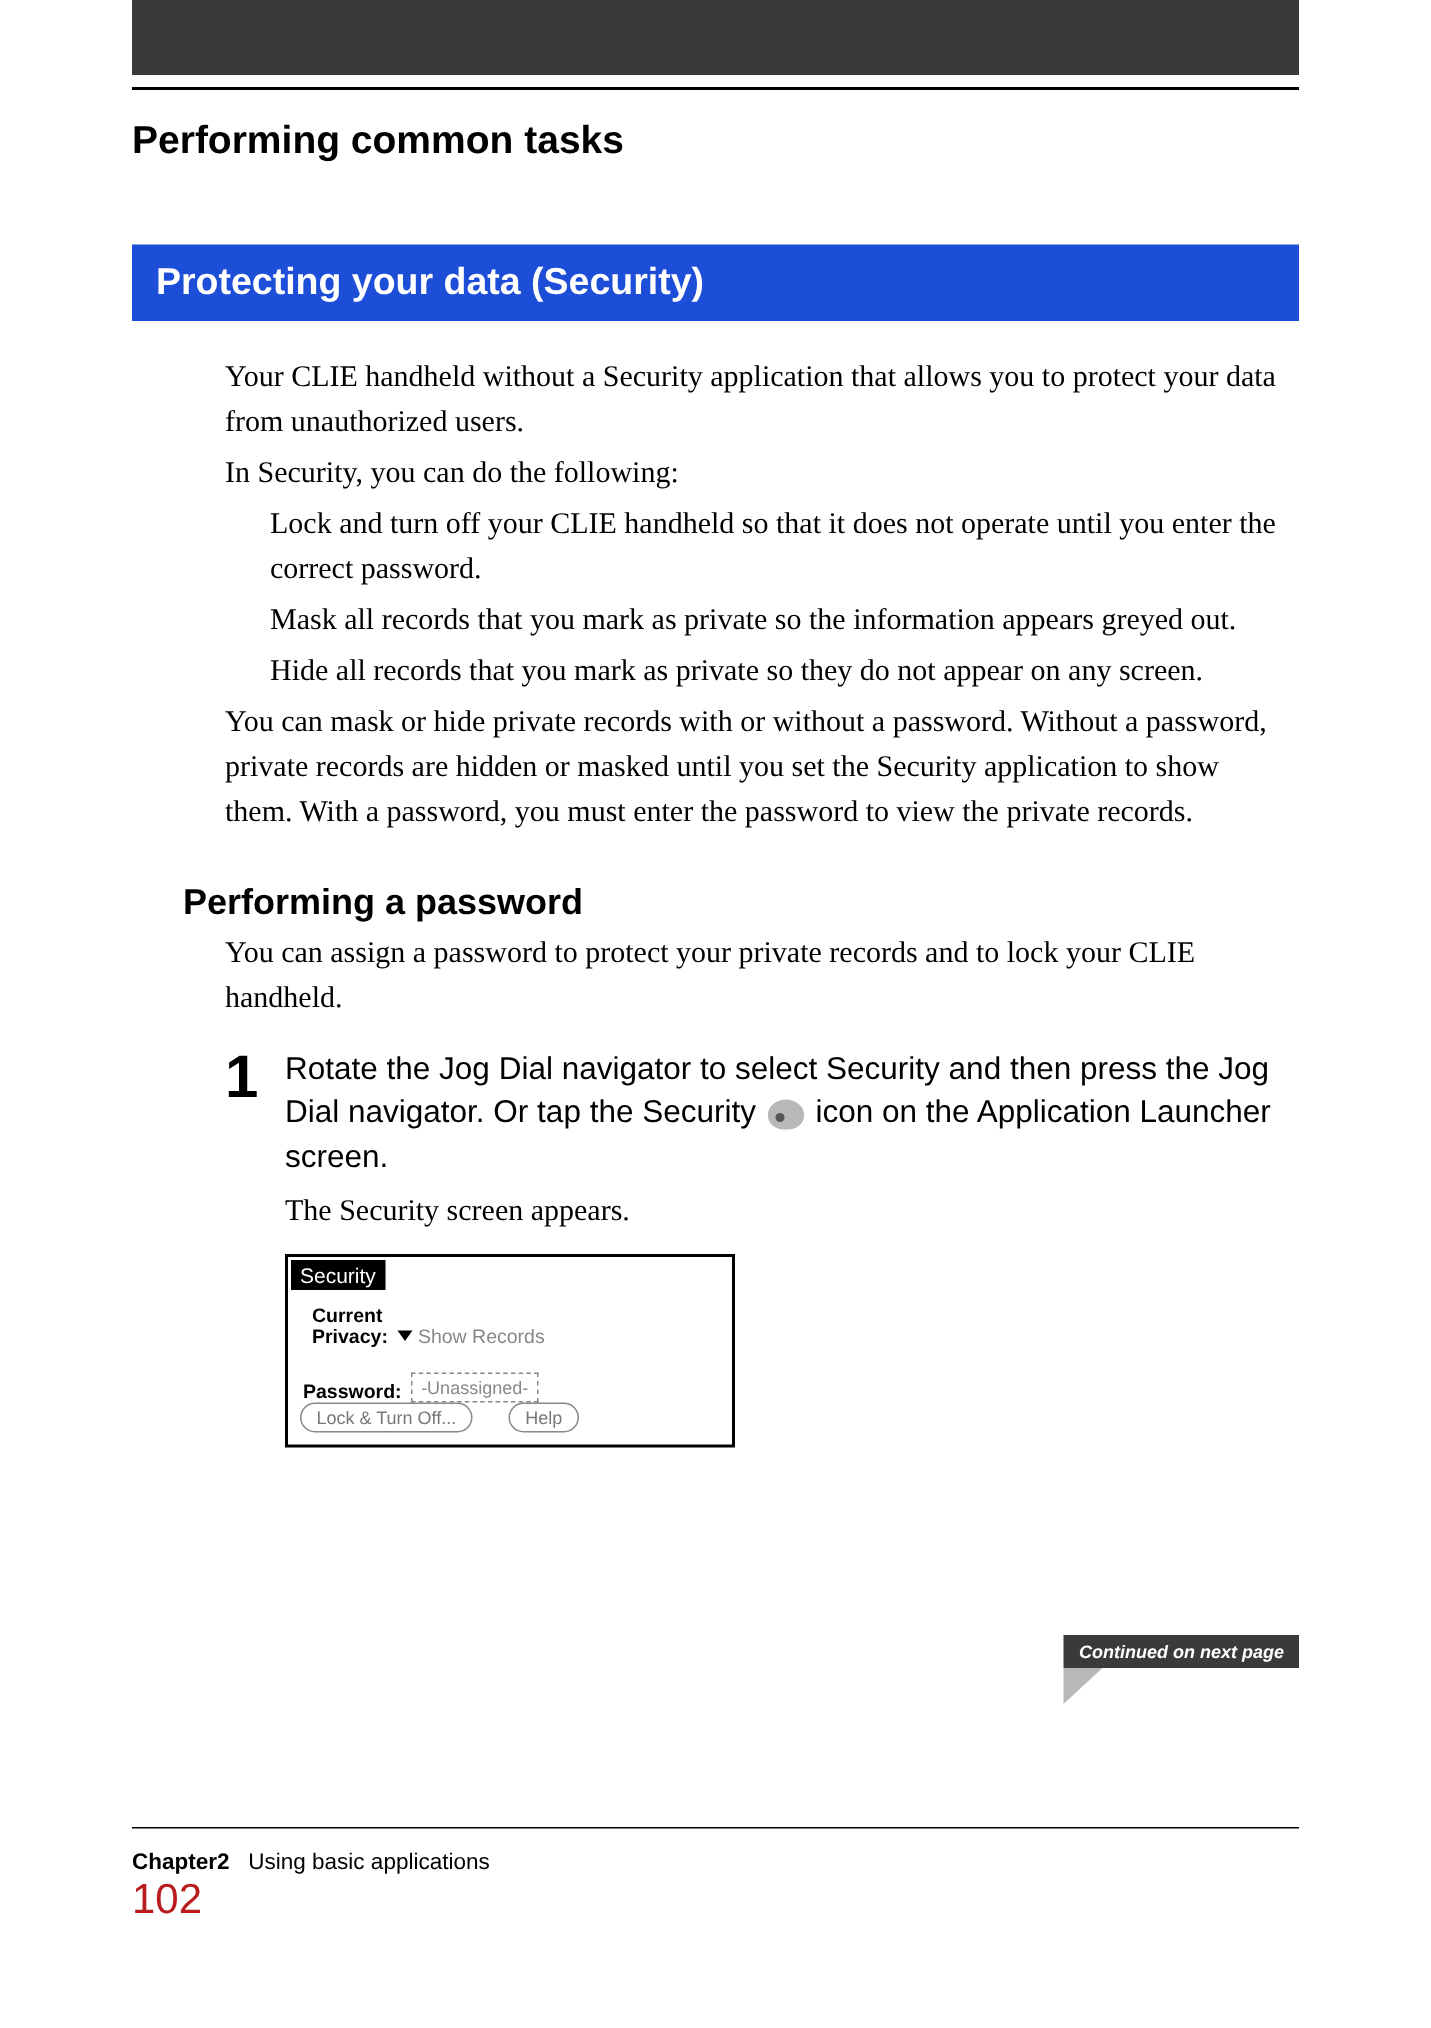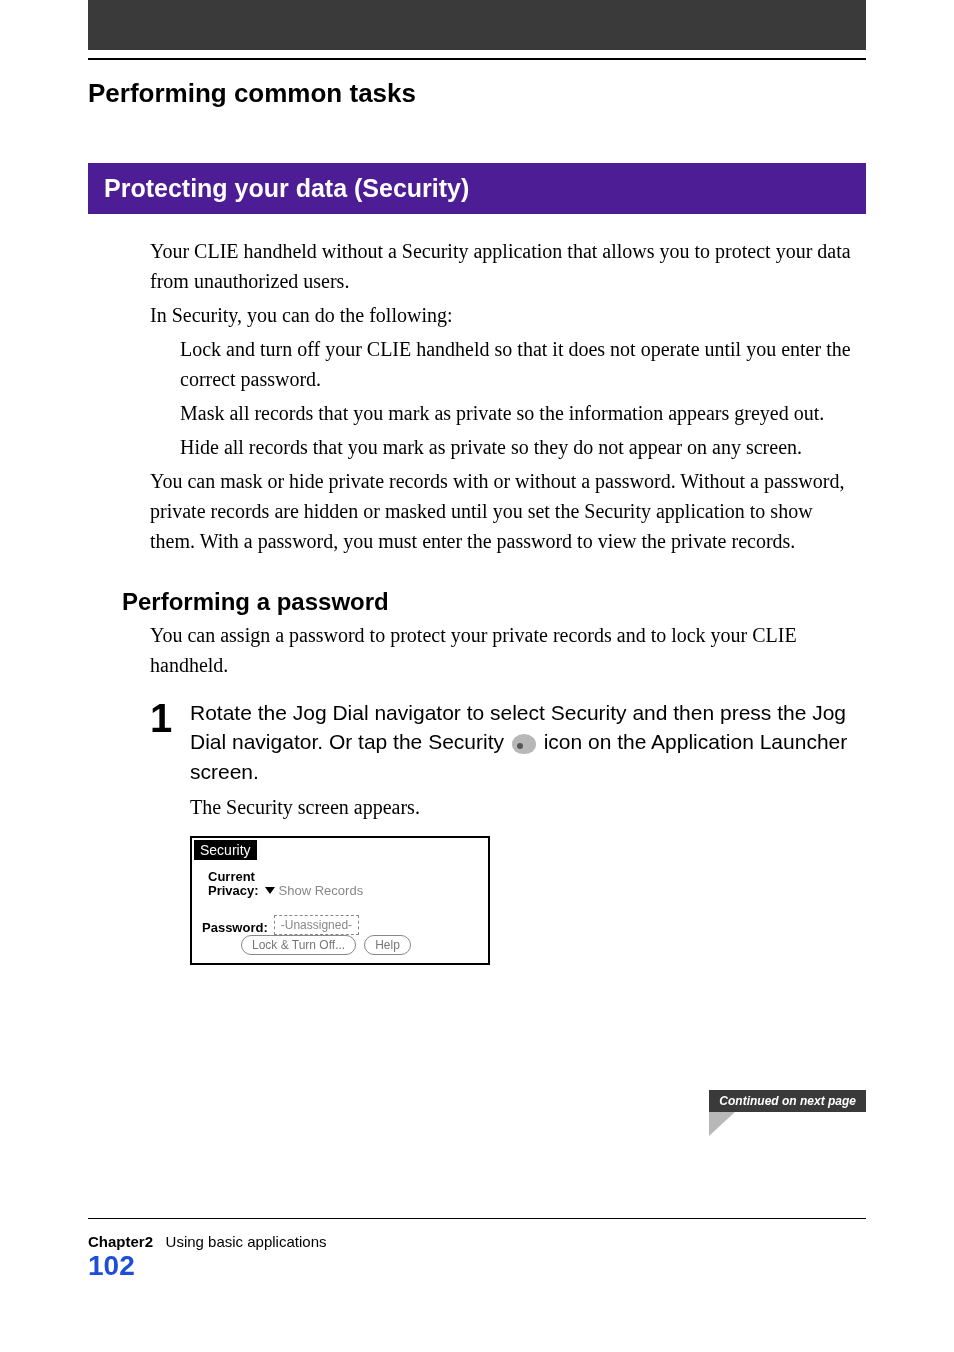--- a/index.html
+++ b/index.html
@@ -28,21 +28,21 @@
       margin-top: 8px;
     }
     .page-title {
       font-family: Arial, Helvetica, sans-serif;
       font-weight: bold;
       font-size: 26px;
       margin-top: 18px;
       color: #000;
     }
     .section-heading {
-      background: #4c1d95;
+      background: #1d4ed8;
       color: #fff;
       font-family: Arial, Helvetica, sans-serif;
       font-weight: bold;
       font-size: 25px;
       padding: 11px 16px;
       margin-top: 54px;
     }
     .body-text {
       font-size: 20px;
       line-height: 1.5;
@@ -182,22 +182,21 @@
     }
     .password-box {
       border: 1px dashed #888;
       color: #888;
       font-size: 12px;
       padding: 2px 6px;
       margin-left: 6px;
     }
     .button-row {
       display: flex;
-      gap: 8px;
-      margin-left: 41px;
+      gap: 24px;
     }
     .pda-button {
       border: 1px solid #888;
       border-radius: 10px;
       padding: 2px 10px;
       font-size: 12px;
       color: #777;
       background: #fff;
     }
     .continued-banner {
@@ -252,23 +251,23 @@
     .footer-left {
       font-family: Arial, Helvetica, sans-serif;
       font-size: 15px;
       color: #000;
     }
     .footer-left .chapter {
       font-weight: bold;
     }
     .footer-right {
       font-family: Arial, Helvetica, sans-serif;
-      font-weight: bold;
+      font-weight: normal;
       font-size: 28px;
-      color: #1d4ed8;
+      color: #b91c1c;
     }
   </style>
 </head>
 <body>
 
 <div class="top-bar"></div>
 
 <div class="content-wrap">
   <div class="thin-rule"></div>
 

